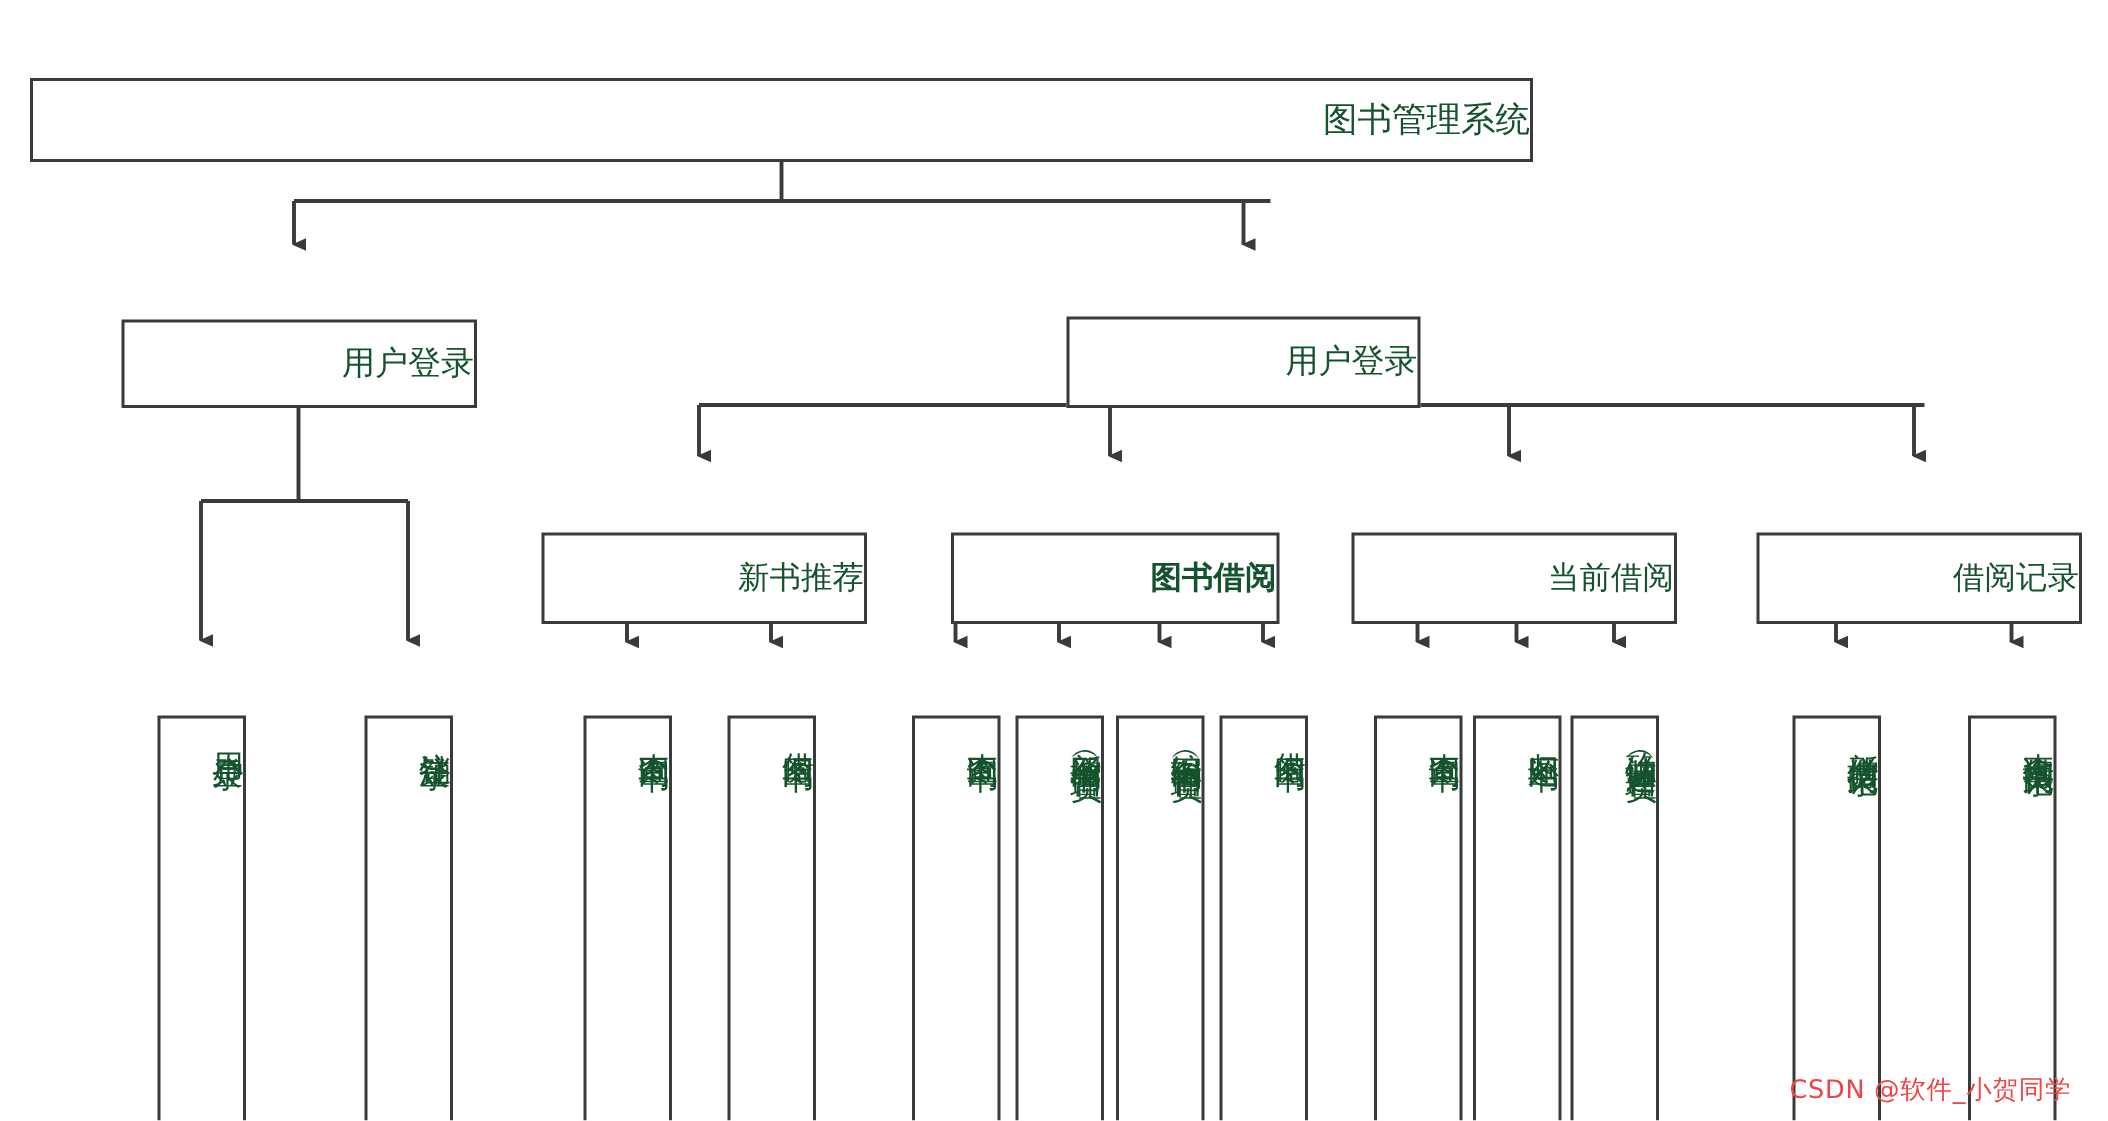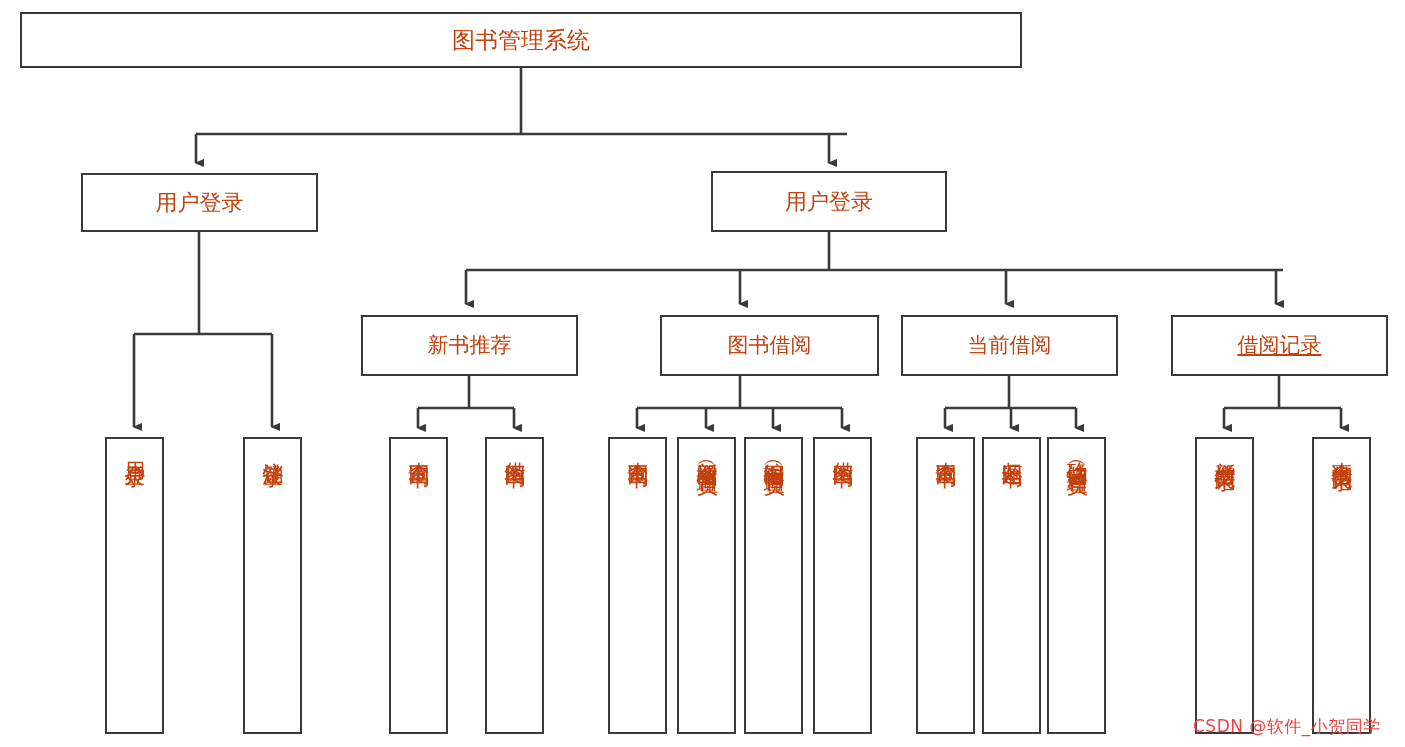--- a/index.html
+++ b/index.html
@@ -25,23 +25,24 @@
     width: 1405px;
     height: 747px;
   }
   .node {
     position: absolute;
     box-sizing: border-box;
     border: 2.5px solid #3a3a3a;
     background: #ffffff;
     display: flex;
     align-items: center;
-    justify-content: center;
-    color: #c2410c;
+    justify-content: flex-end;
+    color: #14532d;
     line-height: 1.16;
+    margin-top: 40px;
   }
   .node .label {
     display: block;
     text-align: center;
     white-space: nowrap;
   }
   .node-root  { font-size: 23px; }
   .node-l1    { font-size: 22px; }
   .node-l2    { font-size: 21px; }
   .node-leaf  {
@@ -127,27 +128,27 @@
   <div class="node node-l1" style="left:81px; top:173px; width:237px; height:59px;">
     <span class="label">用户登录</span>
   </div>
   <div class="node node-l1" style="left:711px; top:171px; width:236px; height:61px;">
     <span class="label">用户登录</span>
   </div>
 
   <div class="node node-l2" style="left:361px; top:315px; width:217px; height:61px;">
     <span class="label">新书推荐</span>
   </div>
-  <div class="node node-l2" style="left:660px; top:315px; width:219px; height:61px;">
+  <div class="node node-l2" style="left:634px; top:315px; width:219px; height:61px;font-weight:bold;">
     <span class="label">图书借阅</span>
   </div>
   <div class="node node-l2" style="left:901px; top:315px; width:217px; height:61px;">
     <span class="label">当前借阅</span>
   </div>
-  <div class="node node-l2" style="left:1171px; top:315px; width:217px; height:61px;text-decoration:underline;">
+  <div class="node node-l2" style="left:1171px; top:315px; width:217px; height:61px;">
     <span class="label">借阅记录</span>
   </div>
 
   <div class="node node-leaf" style="left:105px; top:437px; width:59px; height:297px;">
     <span class="label">用户登录</span>
   </div>
   <div class="node node-leaf" style="left:243px; top:437px; width:59px; height:297px;">
     <span class="label">注销登录</span>
   </div>
 

